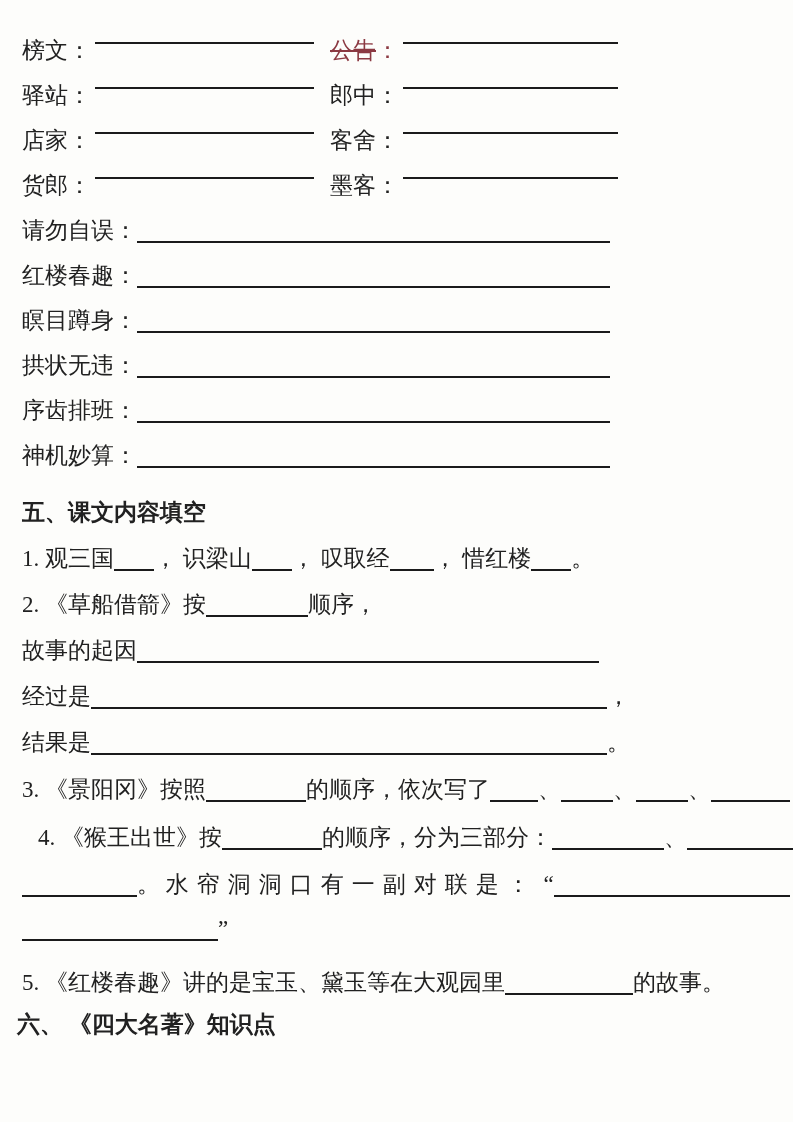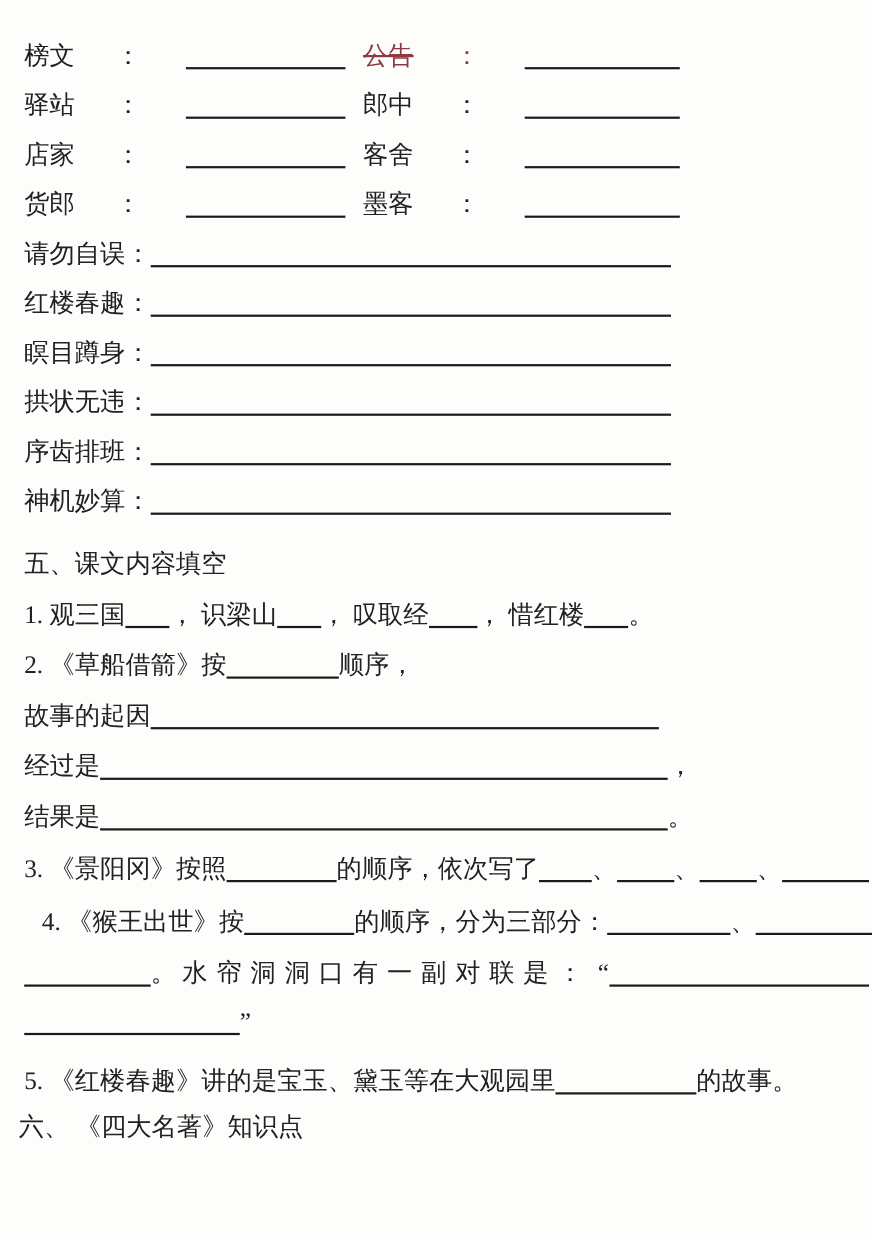--- a/index.html
+++ b/index.html
@@ -27,36 +27,36 @@
   .seg{white-space:pre;line-height:1.05;flex-shrink:0;}
   .blank{
     flex-shrink:0;height:3px;
     border-bottom:2px solid var(--line);
   }
   .blank.flex{flex:1 1 auto;}
   .spaced{letter-spacing:8px;text-align:center;}
 
   
   .vocab-line{height:45px;width:680px;}
-  .vcell{display:flex;align-items:flex-end;gap:37px;}
+  .vcell{display:flex;}
   .vcell-l{width:292px;}
   .vcell-r{width:288px;margin-left:16px;}
   .vcell .blank{flex:1 1 auto;margin-left:4px;}
   .struck{
     color:var(--red);
     text-decoration:line-through;
     text-decoration-thickness:2px;
   }
   .struck-colon{color:var(--red);}
 
   
   .idiom-line{height:45px;width:610px;align-items:flex-end;}
 
   
-  .heading .seg,.heading{font-weight:400;}
+  .heading .seg,.heading{font-weight:700;}
   .title-line{height:45px;margin-top:12px;}
   .h47{height:47px;}
   .h48{height:48px;margin-left:16px;}
   .h44{height:44px;}
   .h54{height:54px;}
   .h42{height:42px;padding-left:17px;}
 </style>
 </head>
 <body>
 

